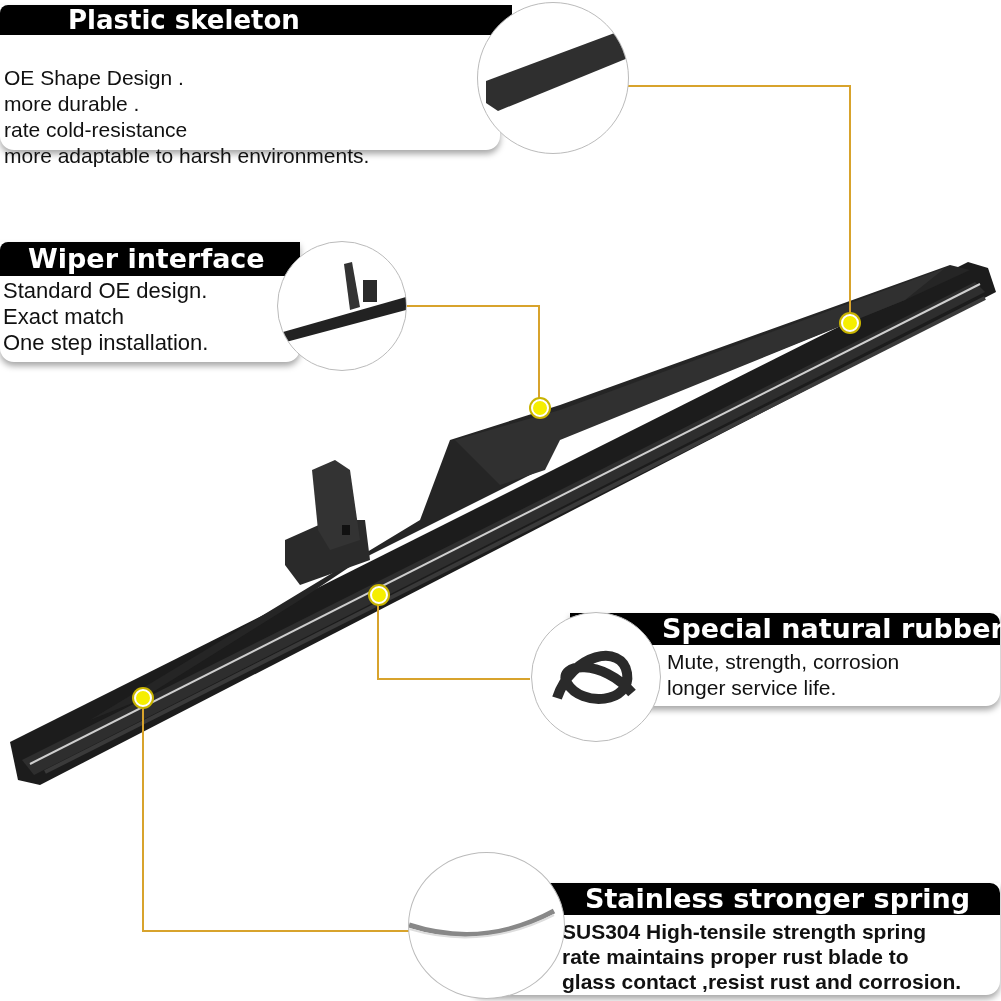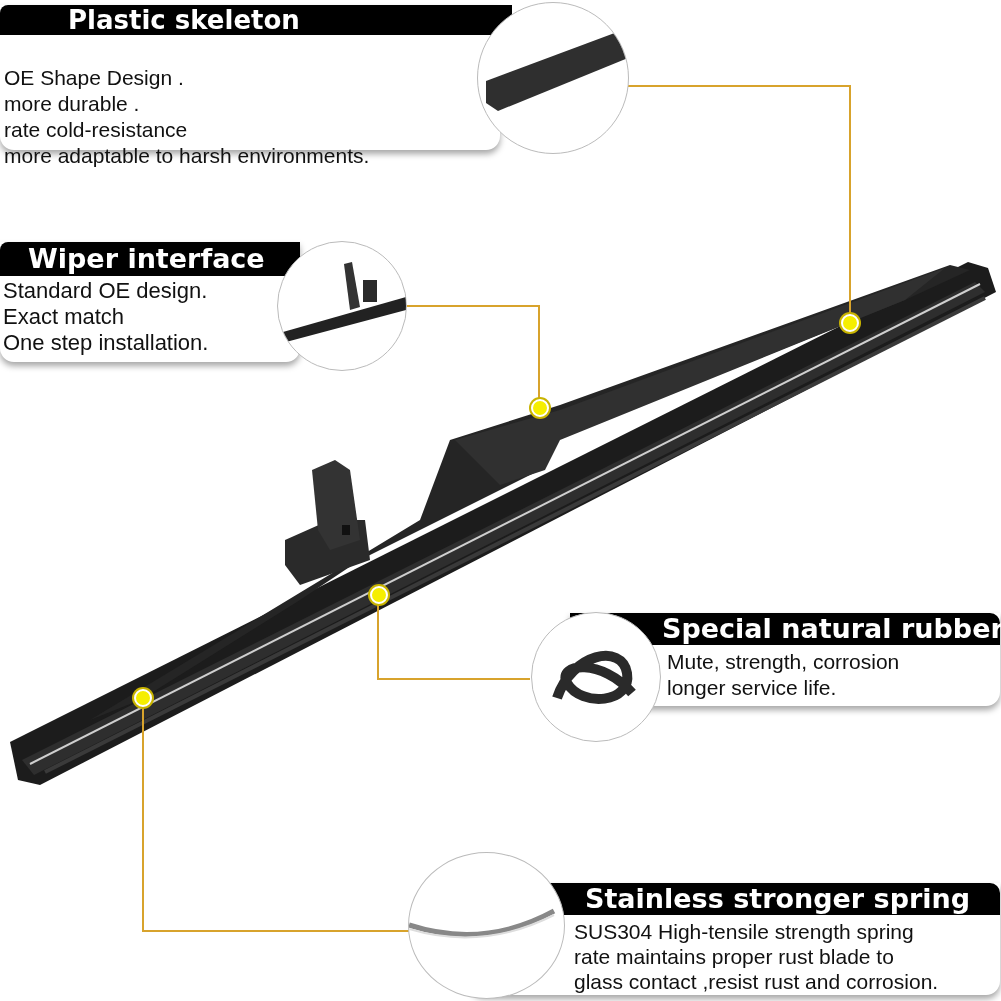--- a/index.html
+++ b/index.html
@@ -83,21 +83,21 @@
   </div>
 </div>
 <div class="circle" style="left:531px;top:612px;width:128px;height:128px;">
   <svg width="128" height="128" style="left:0;top:0;">
     <path d="M25,85 C40,40 90,30 95,60 C100,90 50,95 35,70 C25,50 70,45 100,80" stroke="#2a2a2a" stroke-width="10" fill="none"></path>
   </svg>
 </div>
 
 <div class="callout" style="left:470px;top:851px;width:530px;height:112px;margin-top:32px;">
   <div class="title" style="left:0;top:0;width:530px;height:32px;font-size:27px;line-height:32px;padding-left:115px;box-sizing:border-box;border-radius:0 10px 0 0;">Stainless stronger spring</div>
-  <div class="body" style="left:104px;top:36px;font-size:21px;line-height:25px;">
+  <div class="body" style="left:92px;top:36px;font-size:21px;line-height:25px;font-weight:bold;">
     <div>SUS304 High-tensile strength spring</div>
     <div>rate maintains proper rust blade to</div>
     <div>glass contact ,resist rust and corrosion.</div>
   </div>
 </div>
 <div class="circle" style="left:408px;top:852px;width:155px;height:145px;">
   <svg width="155" height="145" style="left:0;top:0;">
     <path d="M0,72 C40,85 90,88 145,58" stroke="#888" stroke-width="5" fill="none"></path>
     <path d="M0,76 C40,88 90,90 145,62" stroke="#ddd" stroke-width="2" fill="none"></path>
   </svg>

